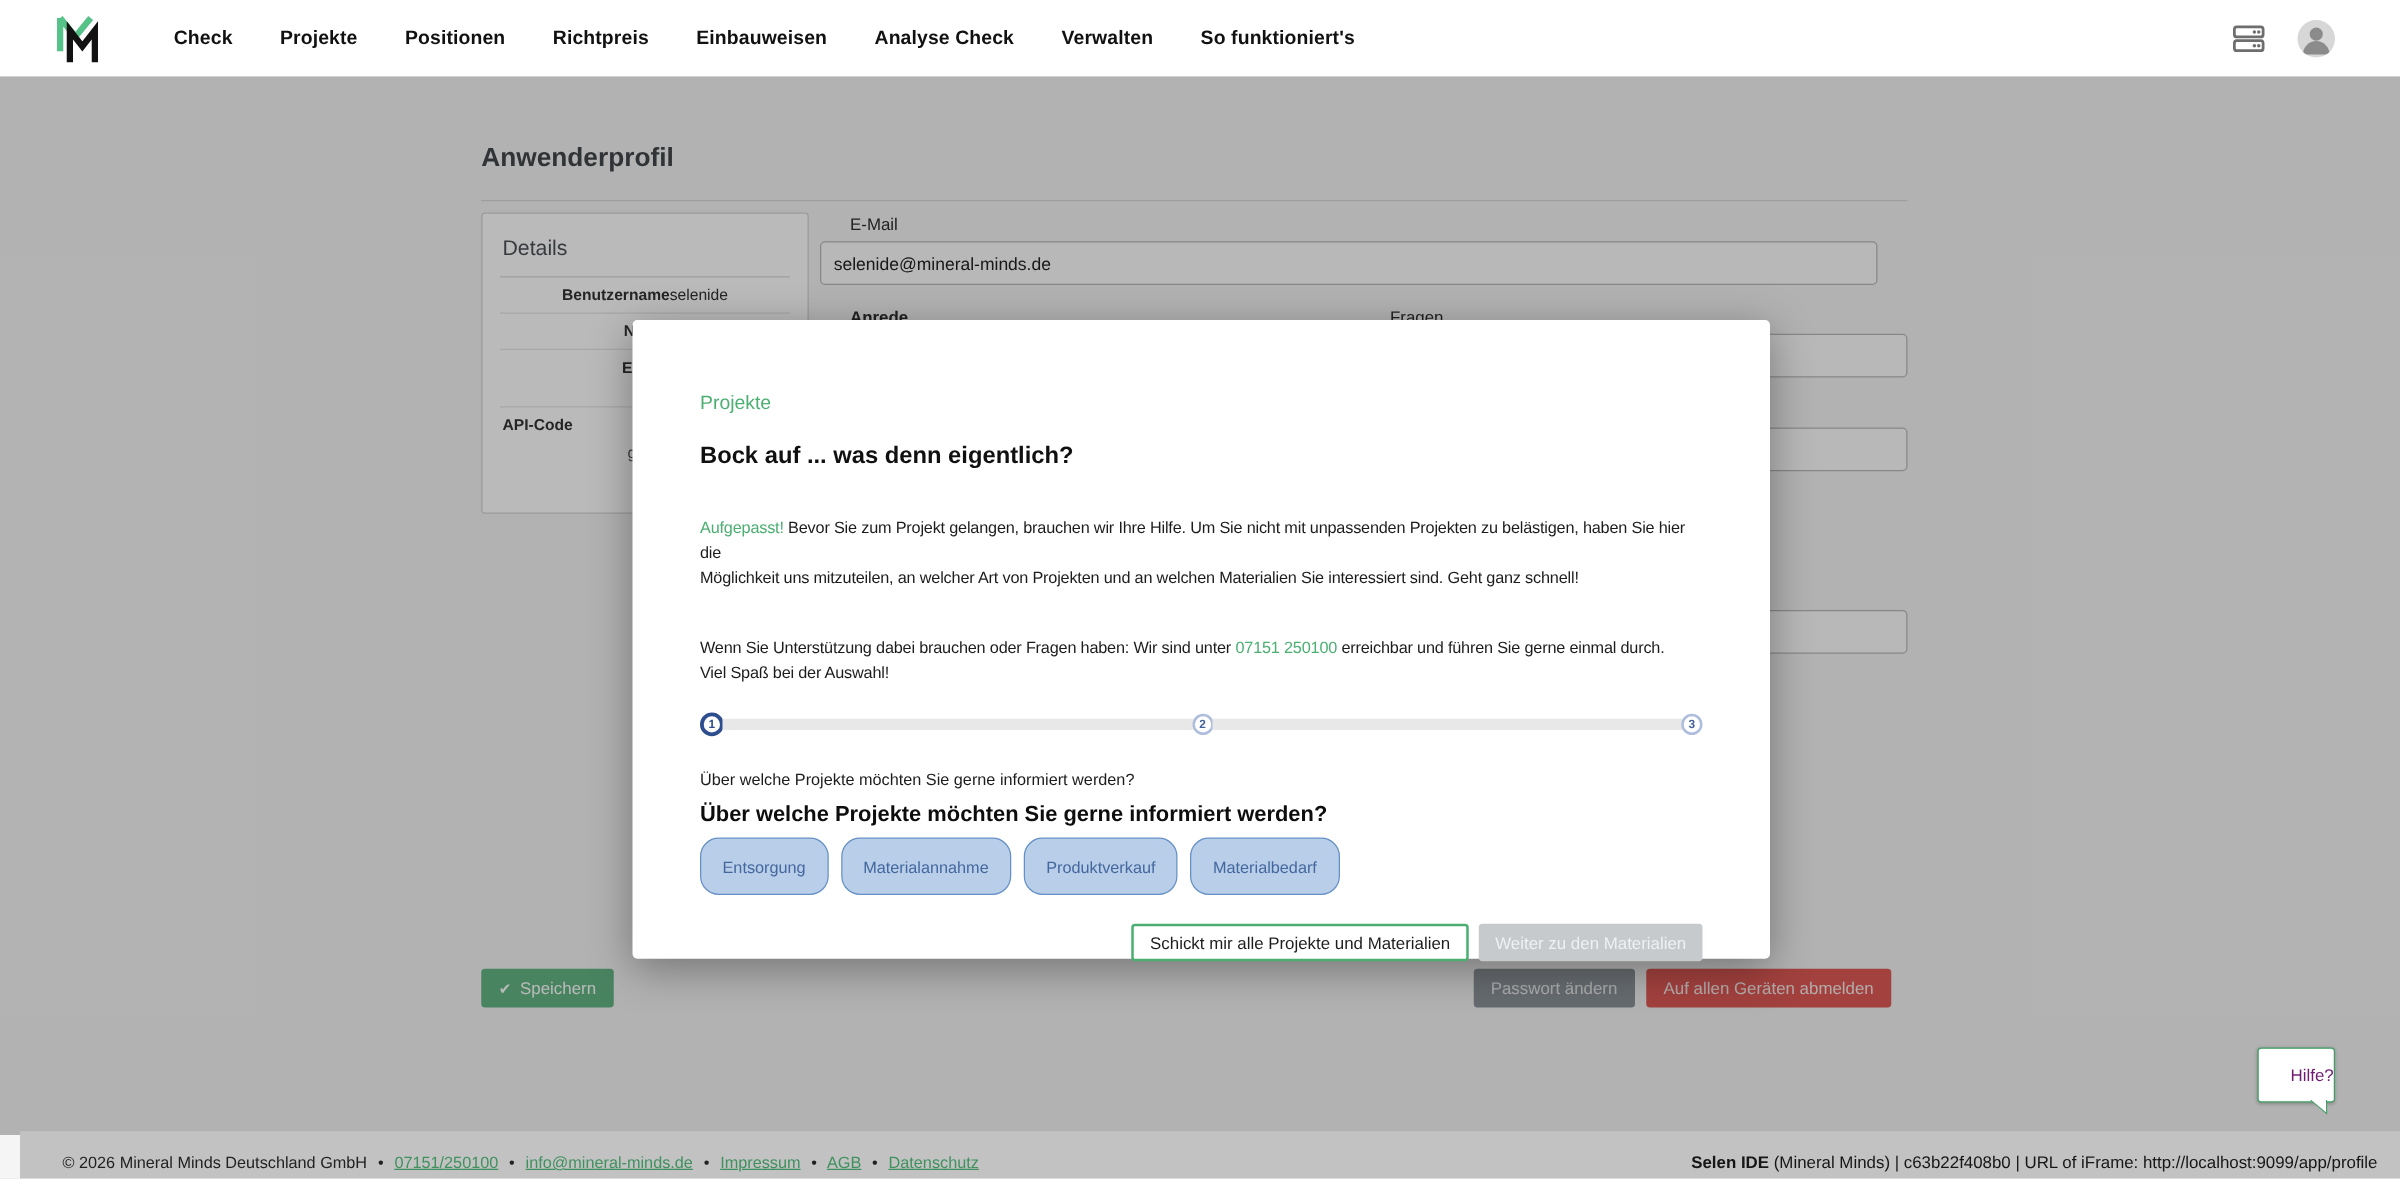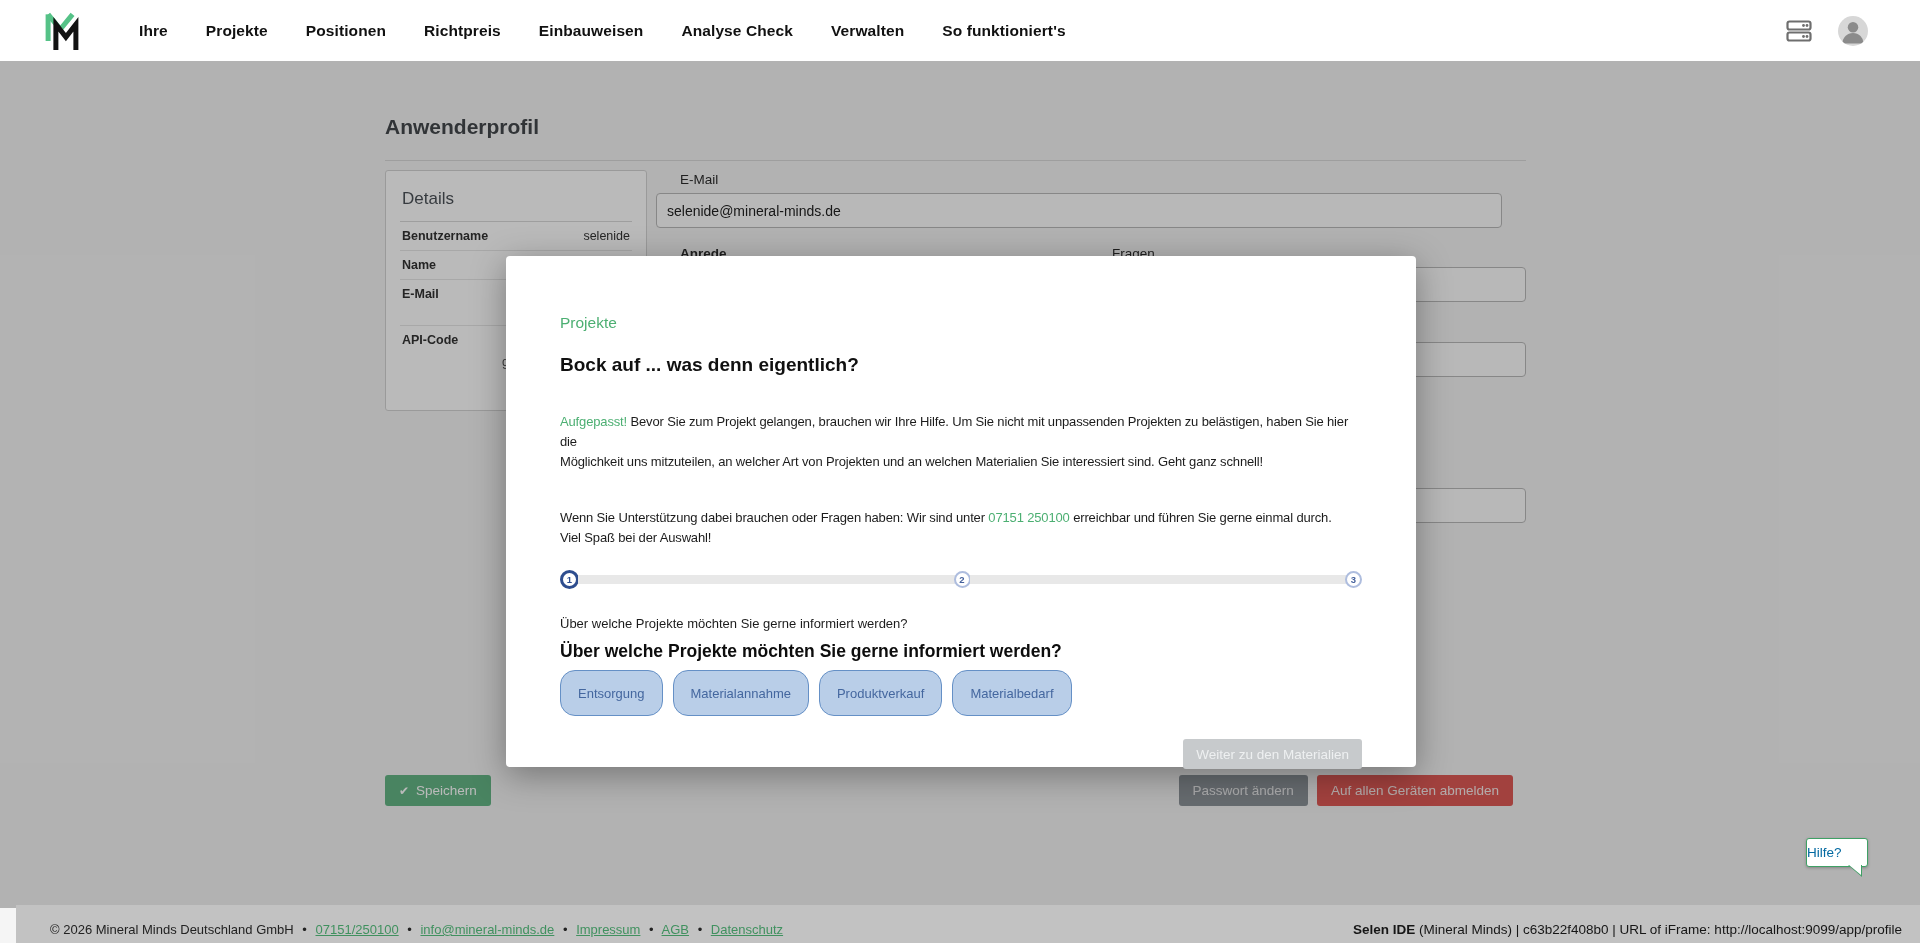--- a/index.html
+++ b/index.html
@@ -18,21 +18,21 @@
   .avatar { width:30px; height:30px; border-radius:50%; background:#d7d7d7; overflow:hidden; display:flex; align-items:flex-end; justify-content:center; }
 
   
   main.page { position:absolute; top:61px; left:0; width:1920px; height:847px; z-index:1; }
   .page-title { position:absolute; left:385px; top:54px; font-size:21px; font-weight:600; color:#44484c; }
   .title-rule { position:absolute; left:385px; top:99px; width:1141px; border-top:1px solid #d9d9d9; }
 
   .details-card { position:absolute; left:385px; top:109px; width:262px; min-height:241px; background:#ffffff;
     border:1px solid #d4d4d4; border-radius:3px; padding:14px 14px 10px 14px; }
   .details-card h2 { font-size:17px; font-weight:400; color:#4c5258; padding:4px 2px 12px 2px; border-bottom:1px solid #d9d9d9; }
-  .drow { display:flex; justify-content:space-between; align-items:flex-start; padding:7px 2px; border-bottom:1px solid #e6e6e6; font-size:12.5px; color:#333; }
+  .drow { display:flex; justify-content:center; align-items:flex-start; padding:7px 2px; border-bottom:1px solid #e6e6e6; font-size:12.5px; color:#333; }
   .drow:last-child { border-bottom:none; }
   .drow .dlabel { font-weight:700; }
   .drow.tall { min-height:46px; }
   .drow.api { display:block; min-height:58px; }
   .drow.api .dvalue-line { margin-top:8px; padding-left:100px; color:#555; }
 
   .form-label { position:absolute; font-size:13.5px; font-weight:500; color:#2d2d2d; }
   .tinput { position:absolute; height:35px; background:#fdfdfd; border:1px solid #b9b9b9; border-radius:4px;
     font-family:"Liberation Sans",sans-serif; font-size:14px; color:#222; padding:0 10px; }
   #email-input { left:656px; top:132px; width:846px; }
@@ -83,23 +83,23 @@
   .chip { height:46px; border-radius:15px; background:#b9cee8; border:1.5px solid #6590c6; color:#44679f;
     font-family:"Liberation Sans",sans-serif; font-size:13px; padding:0 17px; cursor:pointer; display:inline-flex; align-items:center; }
 
   .modal-actions { margin-top:23px; display:flex; justify-content:flex-end; gap:8px; }
   .btn-outline-green { height:30px; background:#fff; border:2px solid #4caf72; border-radius:3px; color:#1d1d1d;
     font-family:"Liberation Sans",sans-serif; font-size:13.5px; padding:0 13px; cursor:pointer; }
   .btn-disabled { height:30px; background:#c7cacc; border:none; border-radius:3px; color:#eef0f1;
     font-family:"Liberation Sans",sans-serif; font-size:13.5px; padding:0 13px; cursor:default; }
 
   
-  .help-tip { position:absolute; left:1806px; top:838px; width:62px; height:29px; background:#fff;
-    border:1px solid #3fa065; border-radius:3px; z-index:50; display:flex; align-items:center; justify-content:flex-start;
-    font-size:13.5px; color:#0369a1; cursor:pointer; box-shadow:0 1px 3px rgba(0,0,0,.25); }
+  .help-tip { position:absolute; left:1806px; top:838px; width:62px; height:44px; background:#fff;
+    border:1px solid #3fa065; border-radius:3px; z-index:50; display:flex; align-items:center; justify-content:flex-end;
+    font-size:13.5px; color:#701a75; cursor:pointer; box-shadow:0 1px 3px rgba(0,0,0,.25); }
   .help-tip .tail-border { position:absolute; right:5px; bottom:-11px; width:14px; height:12px; background:#3fa065;
     clip-path:polygon(0 0,100% 0,100% 100%); }
   .help-tip .tail { position:absolute; right:6px; bottom:-9px; width:12px; height:10px; background:#fff;
     clip-path:polygon(0 0,100% 0,100% 100%); }
 
   
   footer.bottombar { position:absolute; left:16px; top:905px; width:1920px; height:38px; background:#c2c2c2; z-index:15;
     display:flex; align-items:flex-end; justify-content:space-between; padding:0 34px 6px 34px; }
   .foot-left { font-size:13px; color:#222; }
   .foot-left a { color:#40915f; text-decoration:underline; cursor:pointer; }
@@ -112,21 +112,21 @@
 
 <div class="screen">
 
   <header class="topnav">
     <svg class="brand" viewBox="0 0 36 38" fill="none">
       <path d="M5.5 4 V28" stroke="#55c287" stroke-width="4.5"></path>
       <path d="M5.5 4 L16.5 17.5 L27.5 4" stroke="#55c287" stroke-width="4.5" fill="none"></path>
       <path d="M12.5 36 V13 L21.5 24.5 L30.5 13 V36" stroke="#121212" stroke-width="4.5" fill="none"></path>
     </svg>
     <nav class="mainnav">
-      <a>Ihre</a>
+      <a>Check</a>
       <a>Projekte</a>
       <a>Positionen</a>
       <a>Richtpreis</a>
       <a>Einbauweisen</a>
       <a>Analyse Check</a>
       <a>Verwalten</a>
       <a>So funktioniert's</a>
     </nav>
     <div class="nav-right">
       <button class="icon-btn">
@@ -221,20 +221,21 @@
     <div class="q-bold">Über welche Projekte möchten Sie gerne informiert werden?</div>
 
     <div class="chips">
       <button class="chip">Entsorgung</button>
       <button class="chip">Materialannahme</button>
       <button class="chip">Produktverkauf</button>
       <button class="chip">Materialbedarf</button>
     </div>
 
     <div class="modal-actions">
+      <button class="btn-outline-green">Schickt mir alle Projekte und Materialien</button>
       <button class="btn-disabled">Weiter zu den Materialien</button>
     </div>
   </div>
 
   <div class="help-tip">
     <span>Hilfe?</span>
     <span class="tail-border"></span>
     <span class="tail"></span>
   </div>
 

